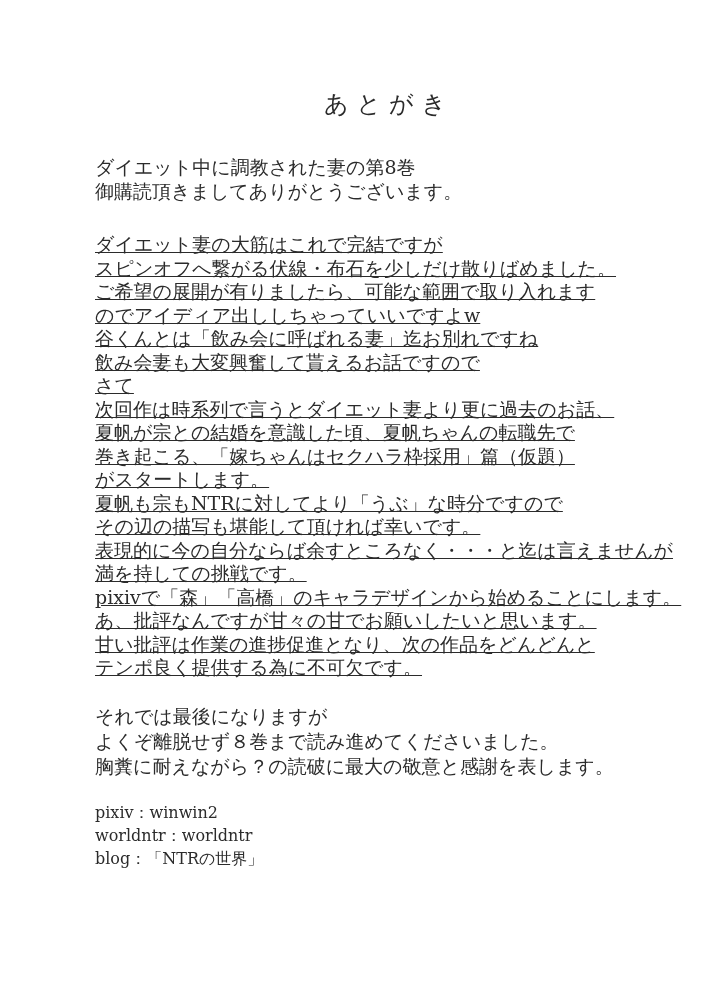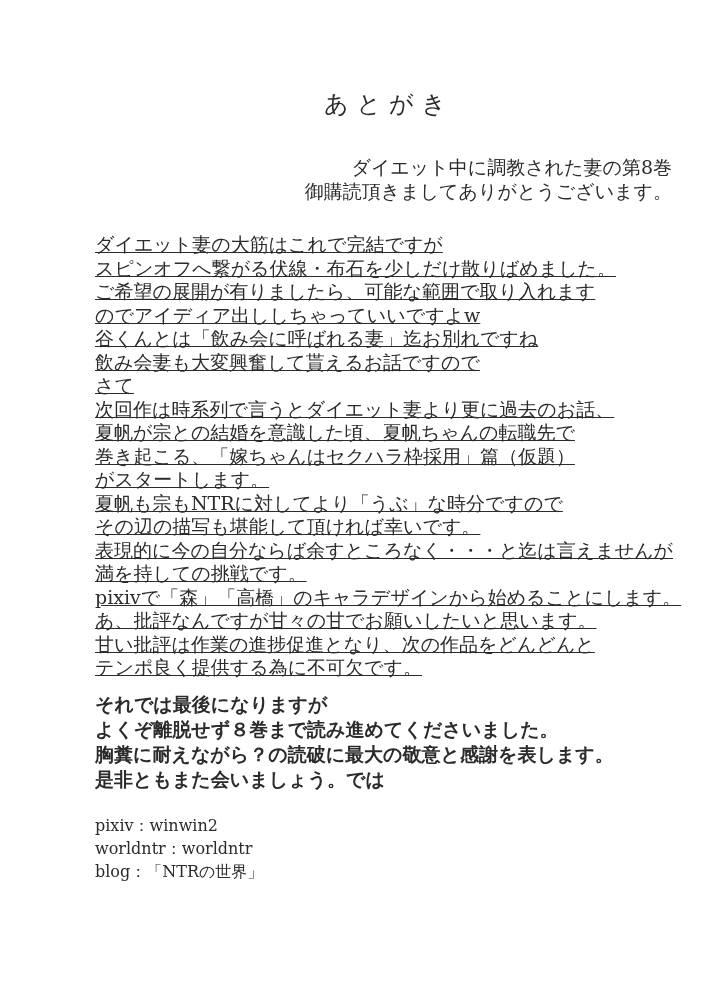--- a/index.html
+++ b/index.html
@@ -30,23 +30,23 @@
     font-size: 24px;
     letter-spacing: 8px;
     margin-left: 14px;
     white-space: nowrap;
   }
   .para {
     font-size: 19px;
     line-height: 23.5px;
     white-space: nowrap;
   }
-  .para-intro   { margin-top: 36px; text-align: right; }
+  .para-intro   { margin-top: 36px; }
   .para-main    { margin-top: 30px; text-decoration: underline; }
-  .para-closing { margin-top: 12px; line-height: 25px; font-weight: bold; }
+  .para-closing { margin-top: 24px; line-height: 25px; }
   .contact {
     margin-top: 22px;
     font-size: 16px;
     line-height: 23px;
     white-space: nowrap;
   }
   .line { min-height: 1em; }
 </style>
 </head>
 <body>
@@ -79,21 +79,20 @@
     <div class="line">pixivで「森」「高橋」のキャラデザインから始めることにします。</div>
     <div class="line">あ、批評なんですが甘々の甘でお願いしたいと思います。</div>
     <div class="line">甘い批評は作業の進捗促進となり、次の作品をどんどんと</div>
     <div class="line">テンポ良く提供する為に不可欠です。</div>
   </div>
 
   <div class="para para-closing">
     <div class="line">それでは最後になりますが</div>
     <div class="line">よくぞ離脱せず８巻まで読み進めてくださいました。</div>
     <div class="line">胸糞に耐えながら？の読破に最大の敬意と感謝を表します。</div>
-    <div class="line">是非ともまた会いましょう。では</div>
   </div>
 
   <div class="contact">
     <div class="line">pixiv：winwin2</div>
     <div class="line">worldntr：worldntr</div>
     <div class="line">blog：「NTRの世界」</div>
   </div>
 
 </div>
 

